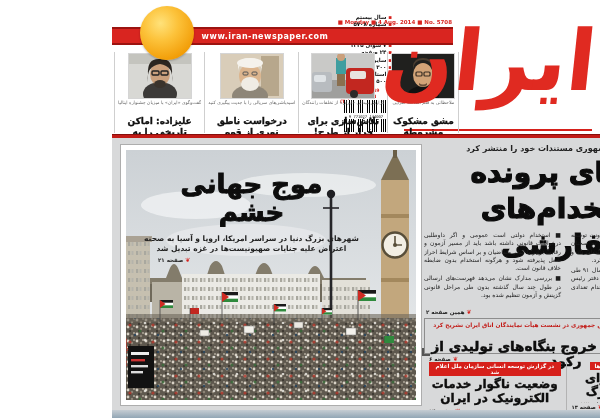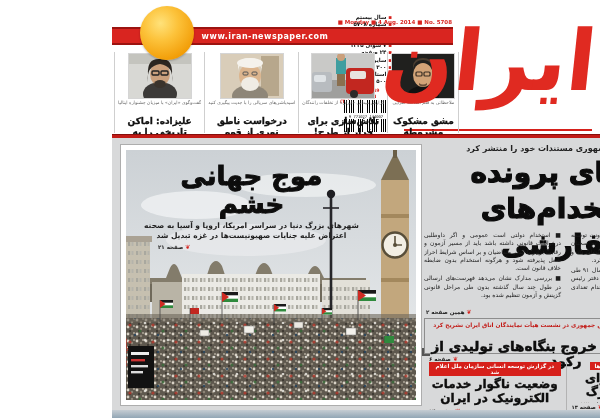--- a/index.html
+++ b/index.html
@@ -50,21 +50,21 @@
         border-top:1px solid #870e0b;}
   .main-bg{position:absolute;left:0;top:138px;width:600px;height:272px;background:#d8d9da;}
   .bottom-edge{position:absolute;left:0;top:410px;width:600px;height:8px;
                background:linear-gradient(#c6cdd3,#92a6b5);}
   
   .photo-frame{position:absolute;left:8px;top:144px;width:302px;height:262px;background:#fff;
                border:1px solid #adadad;padding:5px;box-sizing:border-box;}
   .photo{position:relative;width:100%;height:100%;overflow:hidden;background:#cfd3d6;}
   .photo-head{position:absolute;top:12px;left:18px;width:215px;text-align:center;z-index:4;}
   .photo-title{font-size:26px;font-weight:bold;color:#0d0d0d;line-height:28px;
-               -webkit-text-stroke:1px #0d0d0d;margin:0;}
+               -webkit-text-stroke:1px #0d0d0d;margin:8px;}
   .photo-sub{font-size:7.5px;font-weight:bold;color:#222;line-height:9.5px;margin-top:3px;}
   .photo-page{font-size:5.5px;font-weight:bold;color:#222;text-align:left;margin:3px 0 0 14px;}
   .photo-page::before{content:"❦ ";color:#d6201b;font-size:6px;}
   .photo-credit{position:absolute;left:2px;bottom:34px;transform:rotate(-90deg);
                 transform-origin:left bottom;font-size:5px;color:#b03a2e;font-weight:bold;z-index:5;}
   
   .main-right{position:absolute;left:312px;top:142px;width:284px;height:268px;}
   .lead-kicker{position:absolute;top:2px;width:100%;text-align:center;font-size:8px;
                font-weight:bold;color:#222;}
   .lead-title{position:absolute;top:13px;width:100%;text-align:center;font-size:28px;

